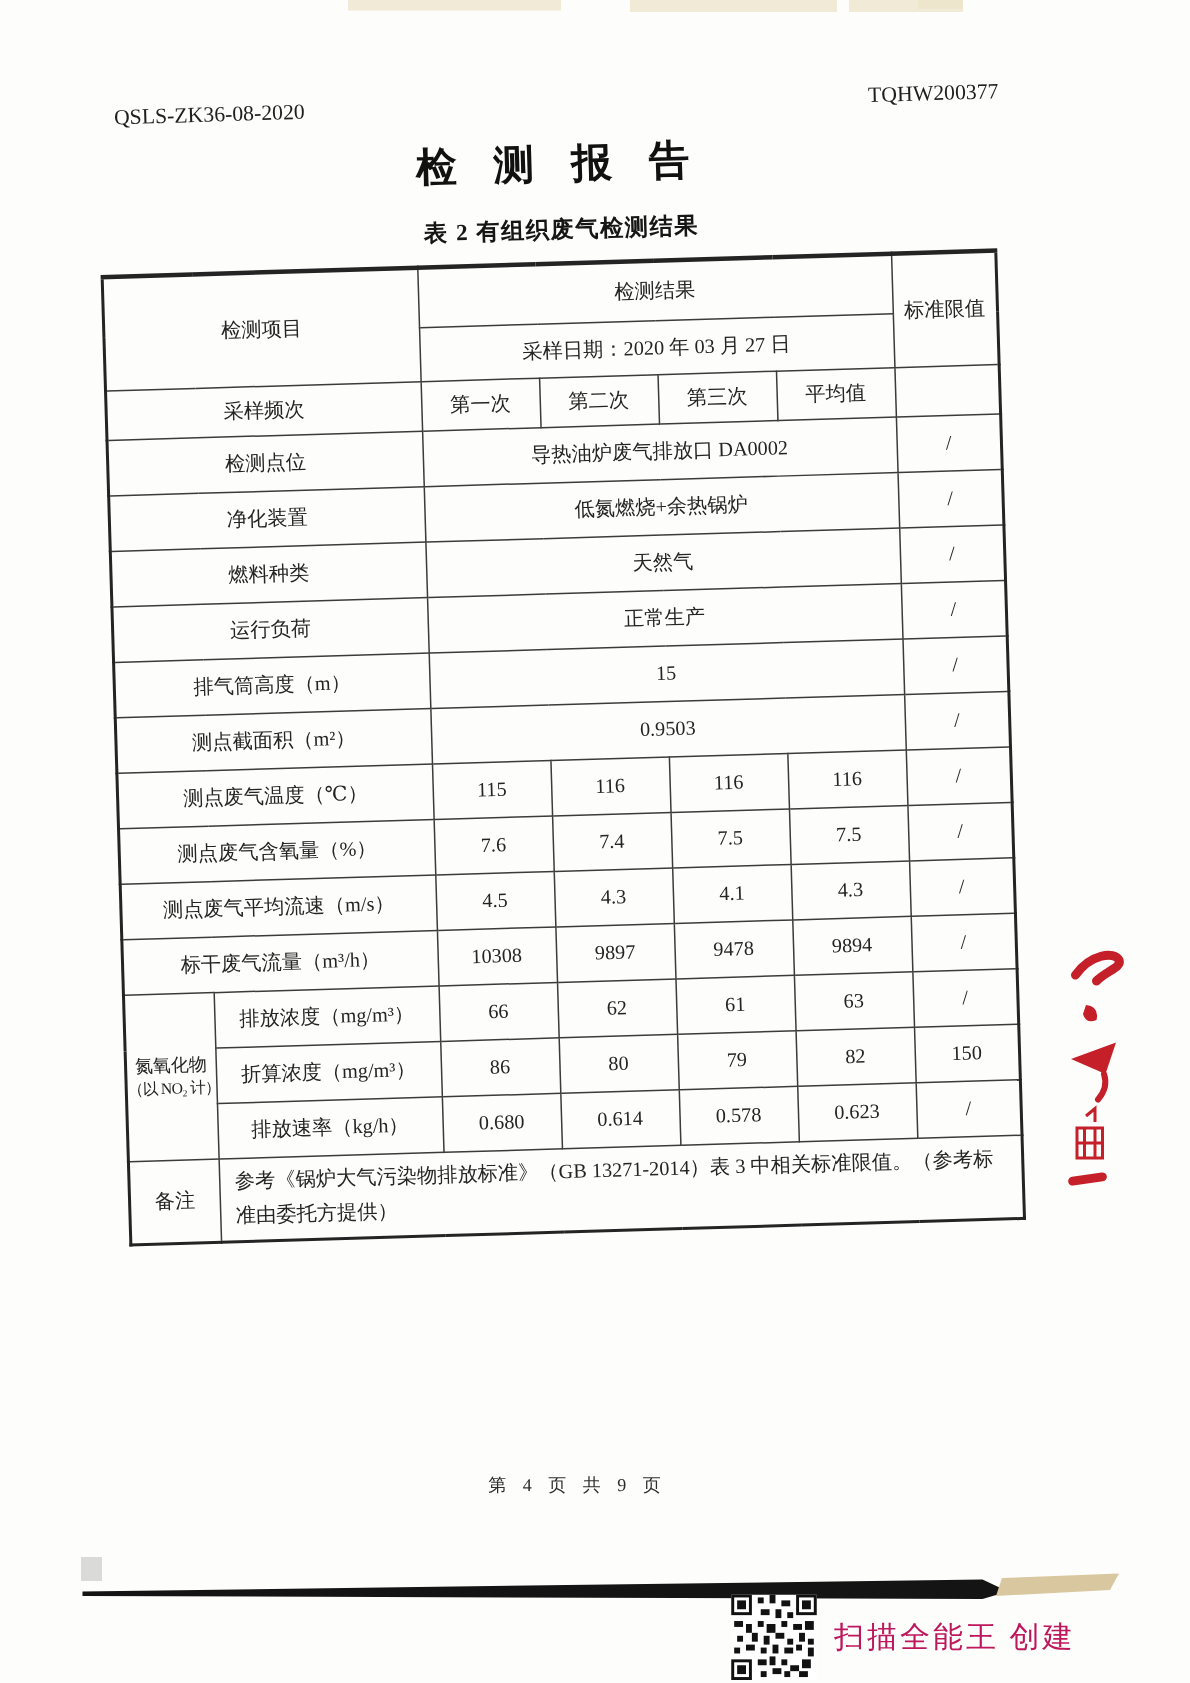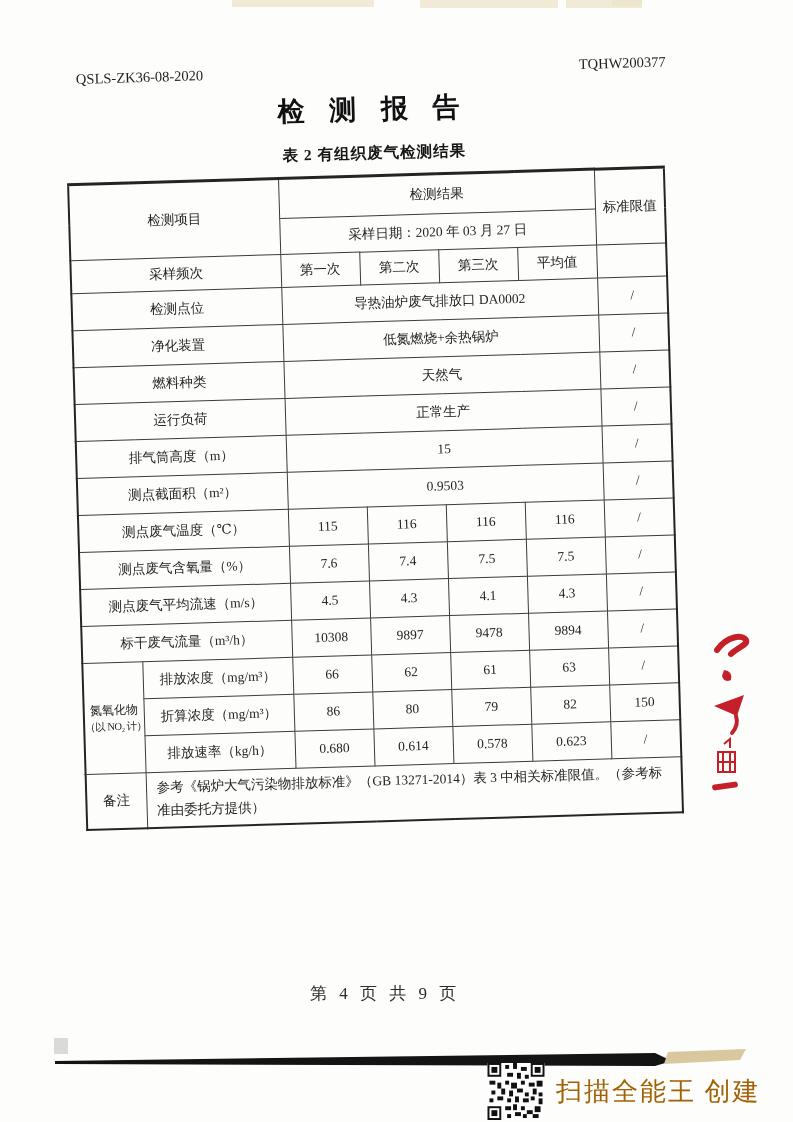--- a/index.html
+++ b/index.html
@@ -57,33 +57,33 @@
   .report .h37{height:37px}
   .report .h48{height:48px}
   .report td.c-grp{font-size:12px;line-height:1.45;padding:0;}
   .report td.c-grp .grp2{font-size:10.5px;letter-spacing:-0.5px;white-space:nowrap;}
   .report td.c-remark{
     text-align:left;padding:4px 10px;line-height:1.7;font-size:13.5px;
   }
   
   .page-footer{
     position:absolute;top:982px;left:0;width:770px;
-    text-align:center;font-size:17px;letter-spacing:4px;color:#2c2c2c;
+    text-align:center;font-size:12px;letter-spacing:4px;color:#2c2c2c;
   }
   
   .artifact{position:absolute;}
   .tan{background:#ece3c9;opacity:.75;}
   .scan-svg{position:absolute;left:0;top:0;}
   
   .scanner-credit{
     position:absolute;left:486px;top:1063px;
     display:flex;align-items:center;gap:10px;
   }
   .scanner-credit .txt{
-    font-size:26px;color:#a16207;letter-spacing:2px;white-space:nowrap;
+    font-size:20px;color:#be185d;letter-spacing:2px;white-space:nowrap;
   }
 </style>
 </head>
 <body>
 
 <div class="sheet">
 
   <div class="codes">
     <span>QSLS-ZK36-08-2020</span>
     <span>TQHW200377</span>

